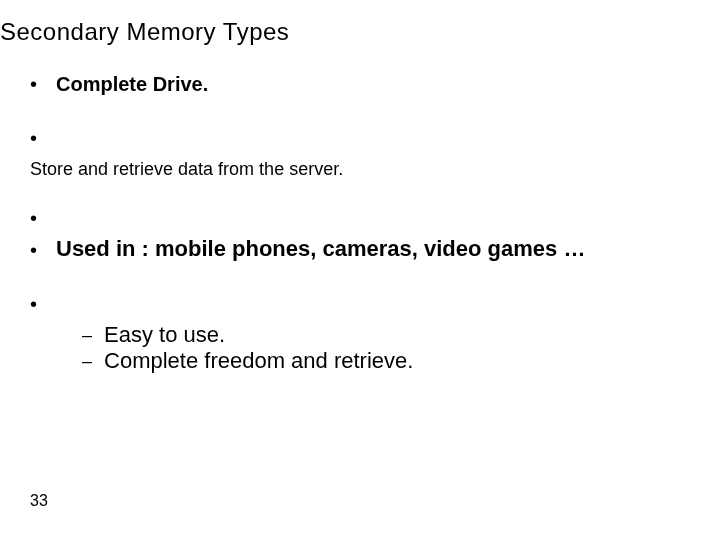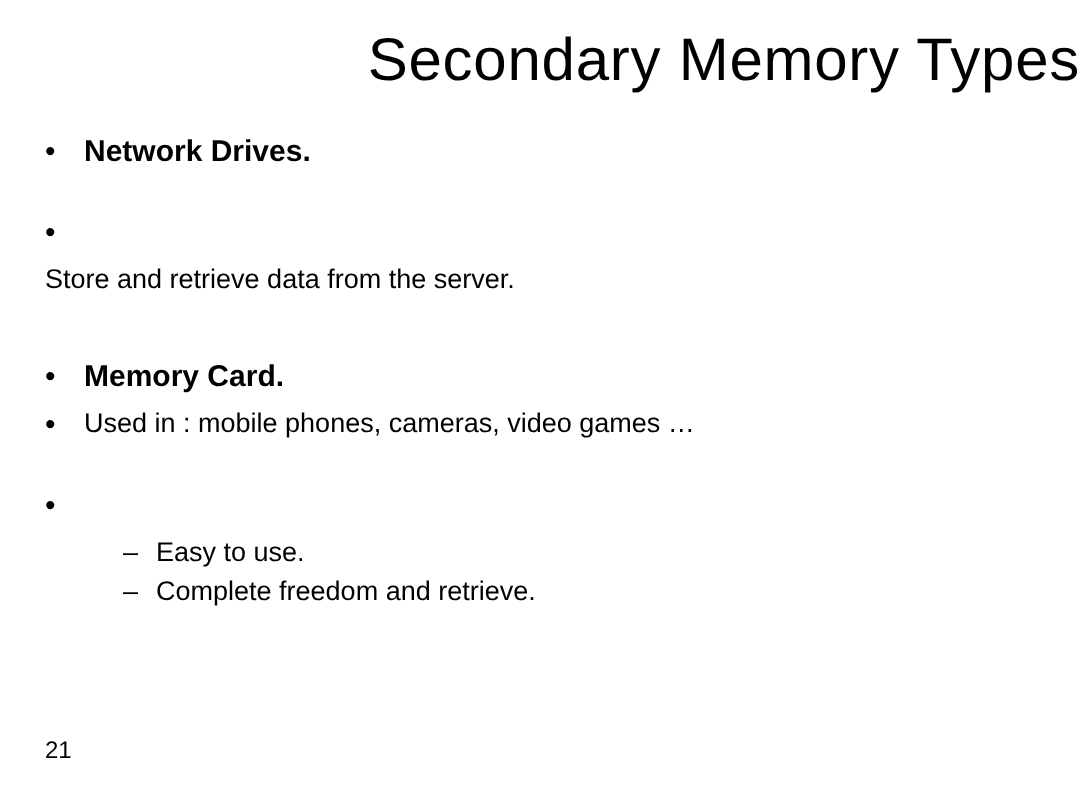--- a/index.html
+++ b/index.html
@@ -10,23 +10,23 @@
     body {
       width: 720px;
       height: 540px;
       background: #ffffff;
       font-family: Arial, Helvetica, sans-serif;
       color: #000000;
       position: relative;
       padding: 0;
     }
     .slide-title {
-      font-size: 40px;
+      font-size: 24px;
       font-weight: normal;
-      text-align: right;
+      text-align: left;
       padding-top: 18px;
       padding-bottom: 26px;
       letter-spacing: 0.5px;
     }
     .content {
       padding-left: 30px;
       padding-right: 30px;
     }
     .bullet-l1 {
       display: flex;
@@ -38,80 +38,79 @@
       line-height: 24px;
       margin-right: 16px;
       min-width: 10px;
     }
     .bullet-l1 .label-bold {
       font-size: 20px;
       font-weight: bold;
       line-height: 24px;
     }
     .bullet-l1 .label-reg {
-      font-size: 18px;
-      font-weight: normal;
+      font-size: 22px;
+      font-weight: bold;
       line-height: 22px;
     }
     .body-text {
       font-size: 18px;
       line-height: 22px;
-      margin-bottom: 24px;
+      margin-bottom: 8px;
     }
     .sub-list {
       padding-left: 52px;
     }
     .bullet-l2 {
       display: flex;
       align-items: flex-start;
       margin-bottom: 4px;
     }
     .bullet-l2 .dash {
       font-size: 18px;
       line-height: 22px;
       margin-right: 12px;
       min-width: 10px;
     }
     .bullet-l2 .label {
-      font-size: 18px;
+      font-size: 22px;
       line-height: 22px;
     }
     .spacer-sm { height: 18px; }
     .spacer-md { height: 22px; }
     .page-number {
       position: absolute;
       left: 30px;
       bottom: 30px;
       font-size: 16px;
     }
   </style>
 </head>
 <body>
 
 <h1 class="slide-title">Secondary Memory Types</h1>
 
 <div class="content">
 
   <div class="bullet-l1">
     <span class="dot">•</span>
-    <span class="label-bold">Network Drives.</span>
+    <span class="label-bold">Complete Drive.</span>
   </div>
 
   <div class="spacer-md"></div>
 
   <div class="bullet-l1">
     <span class="dot">•</span>
   </div>
   <div class="body-text">Store and retrieve data from the server.</div>
 
   <div class="spacer-sm"></div>
 
   <div class="bullet-l1">
     <span class="dot">•</span>
-    <span class="label-bold">Memory Card.</span>
   </div>
   <div class="bullet-l1">
     <span class="dot">•</span>
     <span class="label-reg">Used in : mobile phones, cameras, video games …</span>
   </div>
 
   <div class="spacer-md"></div>
 
   <div class="bullet-l1">
     <span class="dot">•</span>
@@ -122,13 +121,13 @@
       <span class="label">Easy to use.</span>
     </div>
     <div class="bullet-l2">
       <span class="dash">–</span>
       <span class="label">Complete freedom and retrieve.</span>
     </div>
   </div>
 
 </div>
 
-<div class="page-number">21</div>
+<div class="page-number">33</div>
 
 </body></html>

